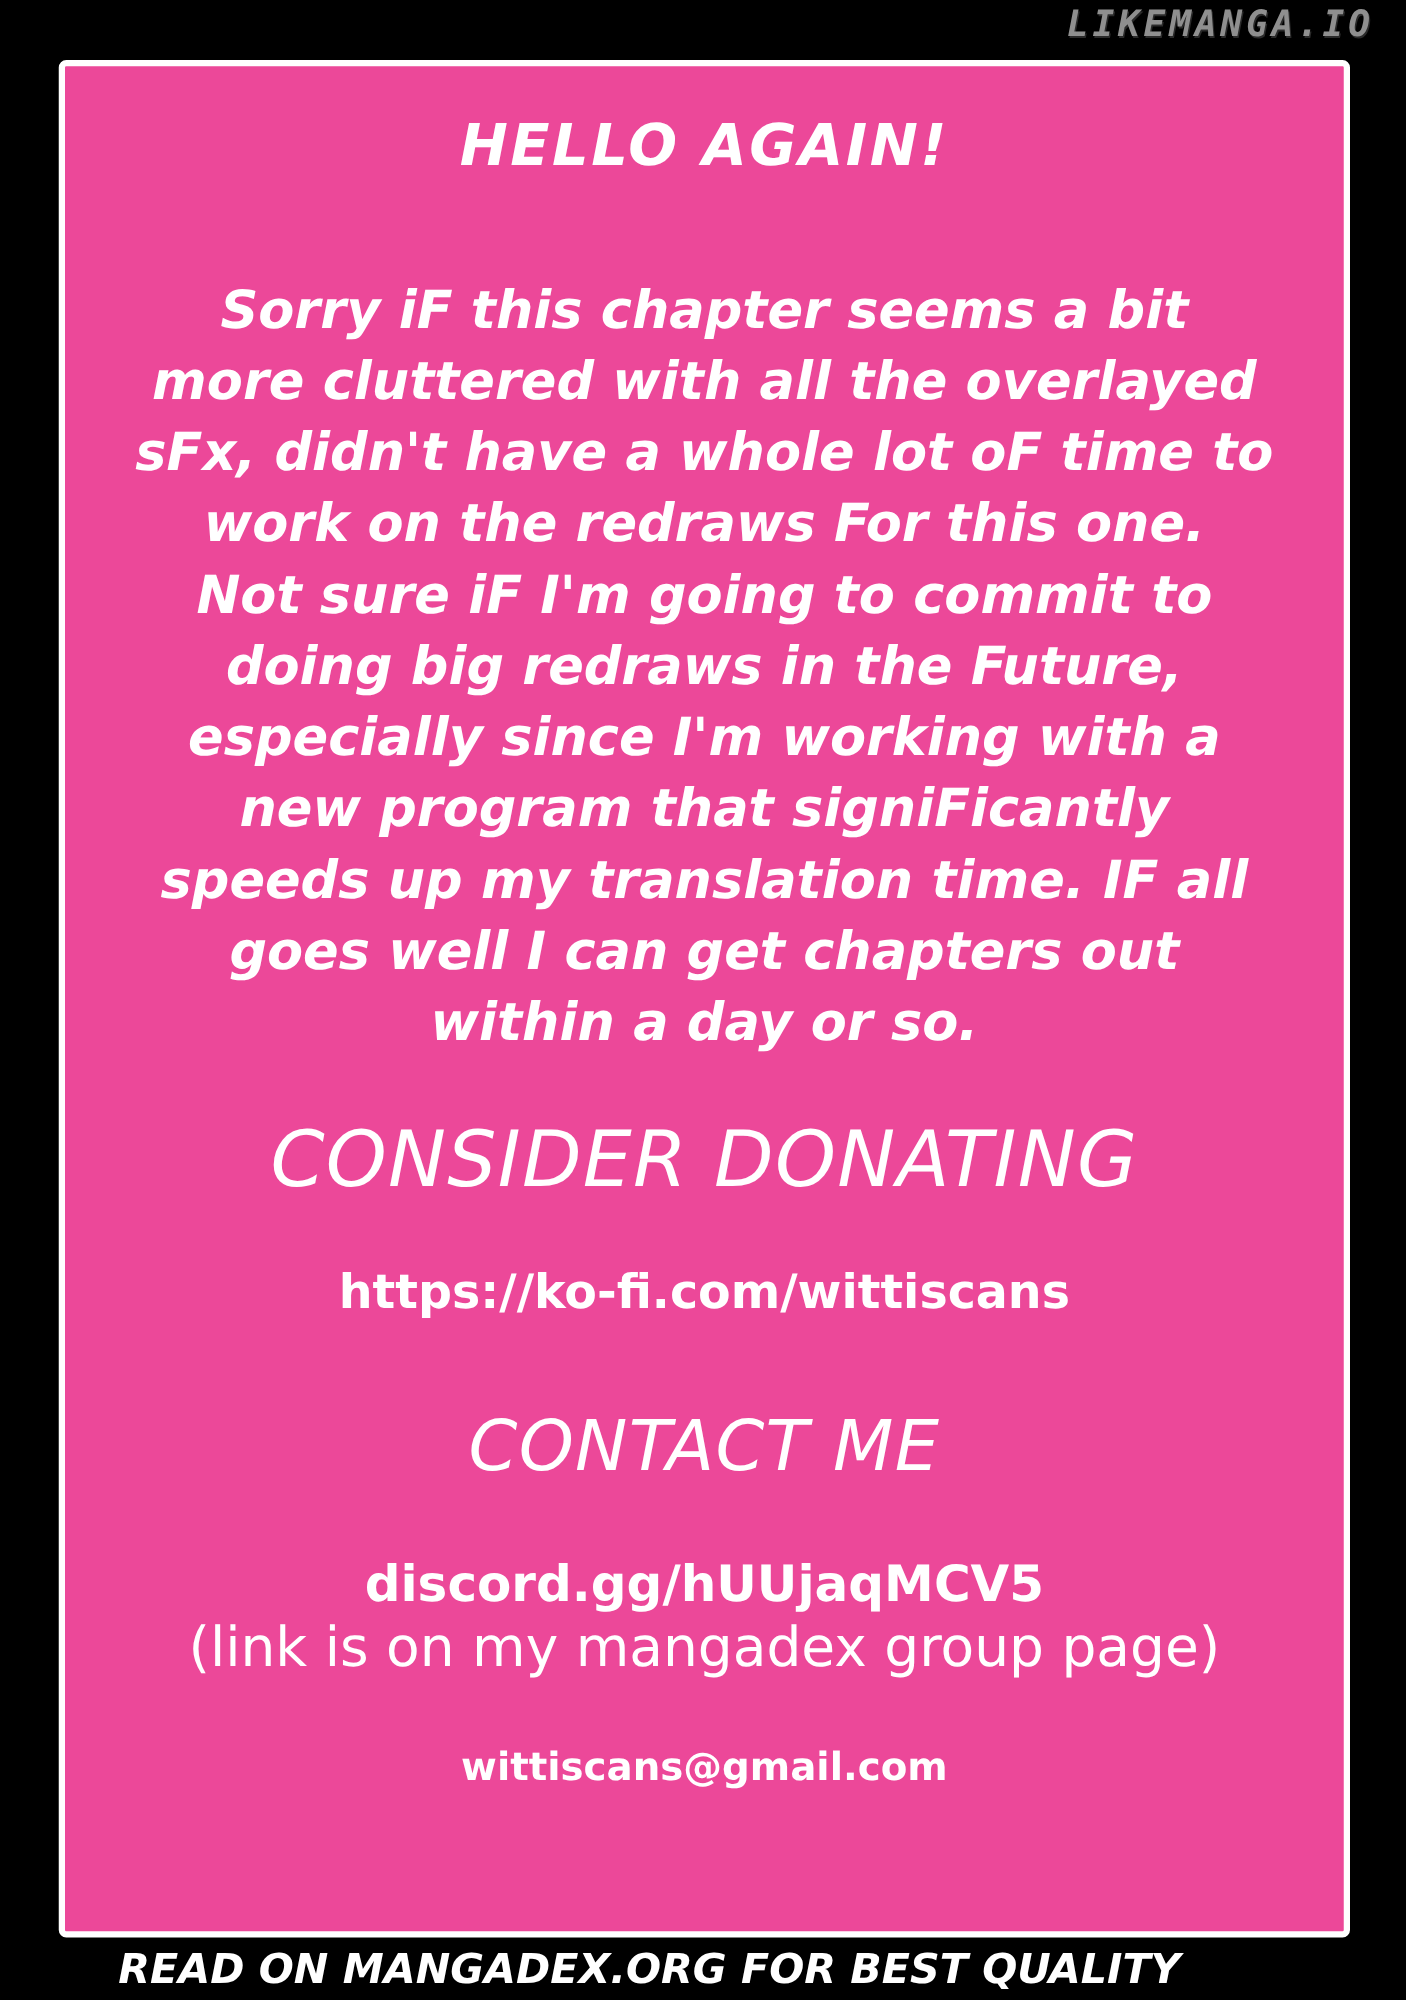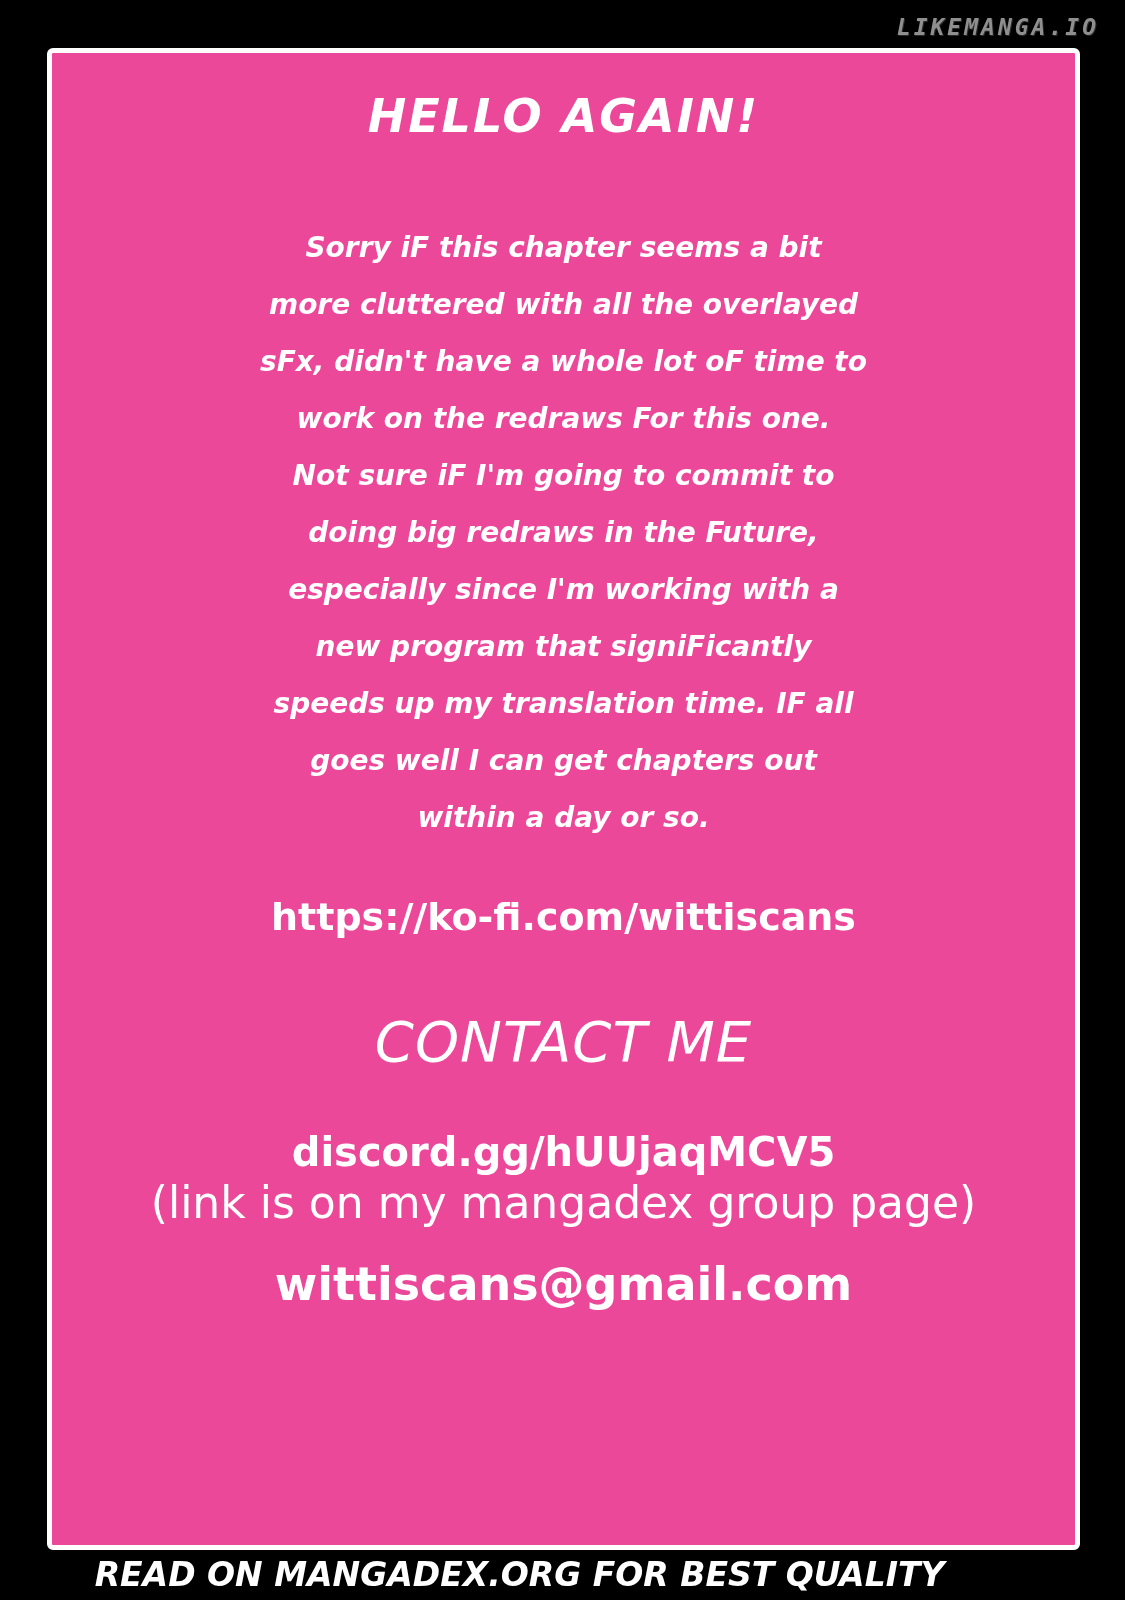--- a/index.html
+++ b/index.html
@@ -10,26 +10,26 @@
   body {
     position: relative;
     width: 1125px;
     height: 1600px;
     overflow: hidden;
     font-family: "DejaVu Sans", sans-serif;
     color: #ffffff;
   }
   .watermark {
     position: absolute;
-    top: 14px;
+    top: 2px;
     right: 26px;
     font-family: "DejaVu Sans Mono", monospace;
     font-weight: bold;
     font-style: italic;
-    font-size: 23px;
+    font-size: 29px;
     letter-spacing: 3px;
     color: #8f8f8f;
     text-shadow: 1px 1px 0 #2a2a2a;
   }
   .page-frame {
     position: absolute;
     left: 47px;
     top: 48px;
     width: 1023px;
     height: 1492px;
@@ -42,21 +42,21 @@
   .hello-heading {
     margin-top: 34px;
     font-size: 46px;
     line-height: 58px;
     font-weight: bold;
     font-style: italic;
     letter-spacing: 2px;
   }
   .body-text {
     margin-top: 74px;
-    font-size: 28px;
+    font-size: 42px;
     line-height: 57px;
     font-weight: bold;
     font-style: italic;
     white-space: pre-line;
     letter-spacing: 0px;
   }
   .donate-heading {
     margin-top: 48px;
     font-size: 62px;
     line-height: 68px;
@@ -84,22 +84,22 @@
     line-height: 52px;
     font-weight: bold;
   }
   .link-note {
     margin-top: 0px;
     font-size: 44px;
     line-height: 50px;
     font-weight: normal;
   }
   .email-link {
-    margin-top: 30px;
-    font-size: 46px;
+    margin-top: 44px;
+    font-size: 31px;
     line-height: 52px;
     font-weight: bold;
   }
   .footer-note {
     position: absolute;
     left: 0;
     top: 1552px;
     width: 1039px;
     text-align: center;
     font-size: 33px;
@@ -124,20 +124,21 @@
 sFx, didn't have a whole lot oF time to
 work on the redraws For this one.
 Not sure iF I'm going to commit to
 doing big redraws in the Future,
 especially since I'm working with a
 new program that signiFicantly
 speeds up my translation time. IF all
 goes well I can get chapters out
 within a day or so.</div>
 
+  <div class="donate-heading">CONSIDER DONATING</div>
 
   <div class="kofi-link">https://ko-fi.com/wittiscans</div>
 
   <div class="contact-heading">CONTACT ME</div>
 
   <div class="discord-link">discord.gg/hUUjaqMCV5</div>
 
   <div class="link-note">(link is on my mangadex group page)</div>
 
   <div class="email-link">wittiscans@gmail.com</div>

